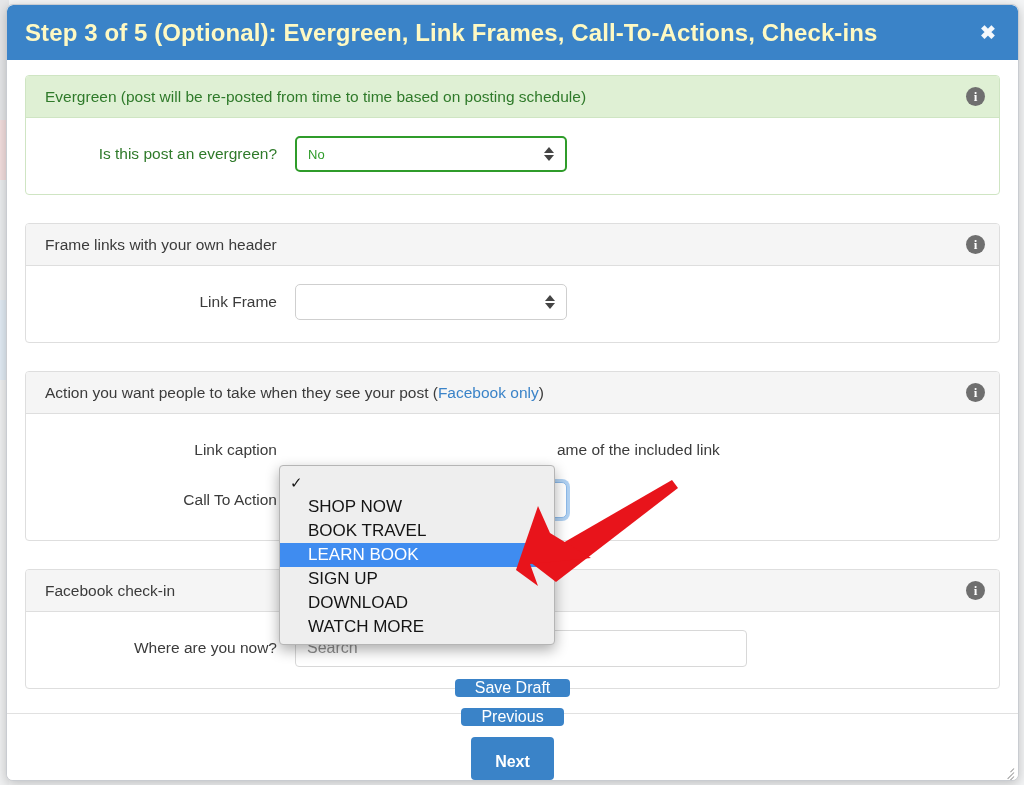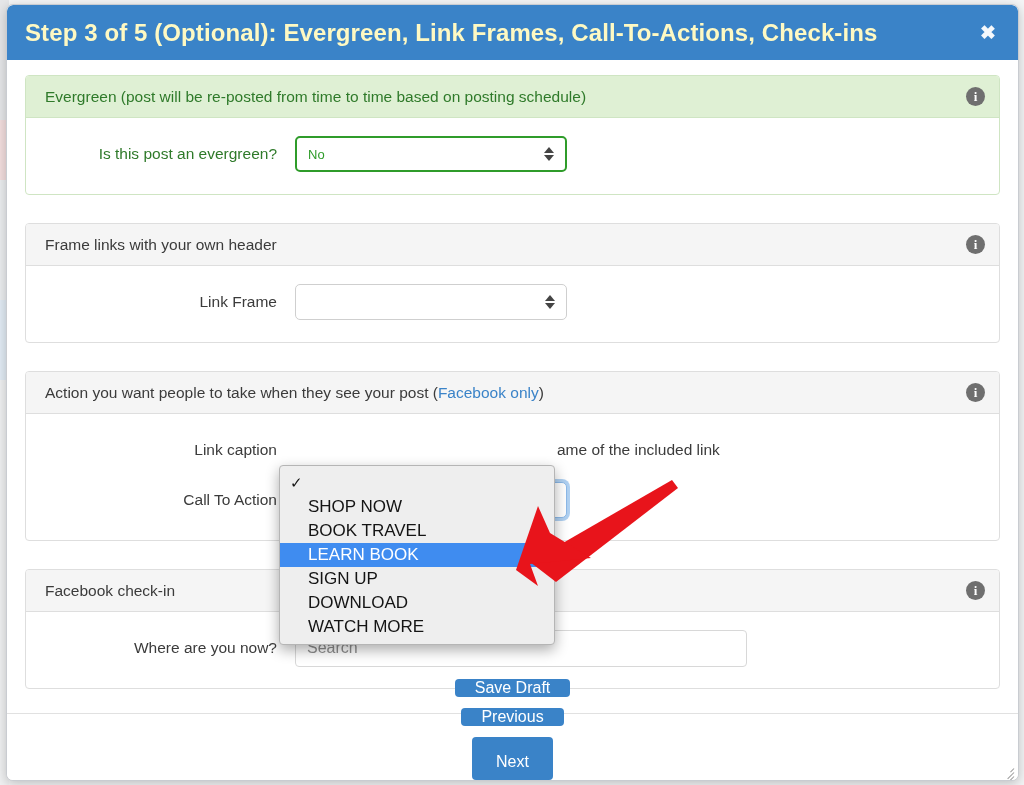--- a/index.html
+++ b/index.html
@@ -214,21 +214,21 @@
     background: #3a83c8;
     color: #fff;
     border: none;
     border-radius: 4px;
     font-size: 16px;
     height: 43px;
     padding: 0 20px;
     cursor: pointer;
     font-family: "Liberation Sans", sans-serif;
   }
-  .btn.next { padding: 16px 24px; }
+  .btn.next { padding: 16px 24px; font-weight: bold; }
 
   .resize-grip {
     position: absolute;
     right: 3px; bottom: 2px;
     width: 14px; height: 14px;
     cursor: nwse-resize;
   }
   .resize-grip span {
     position: absolute;
     right: 1px;

